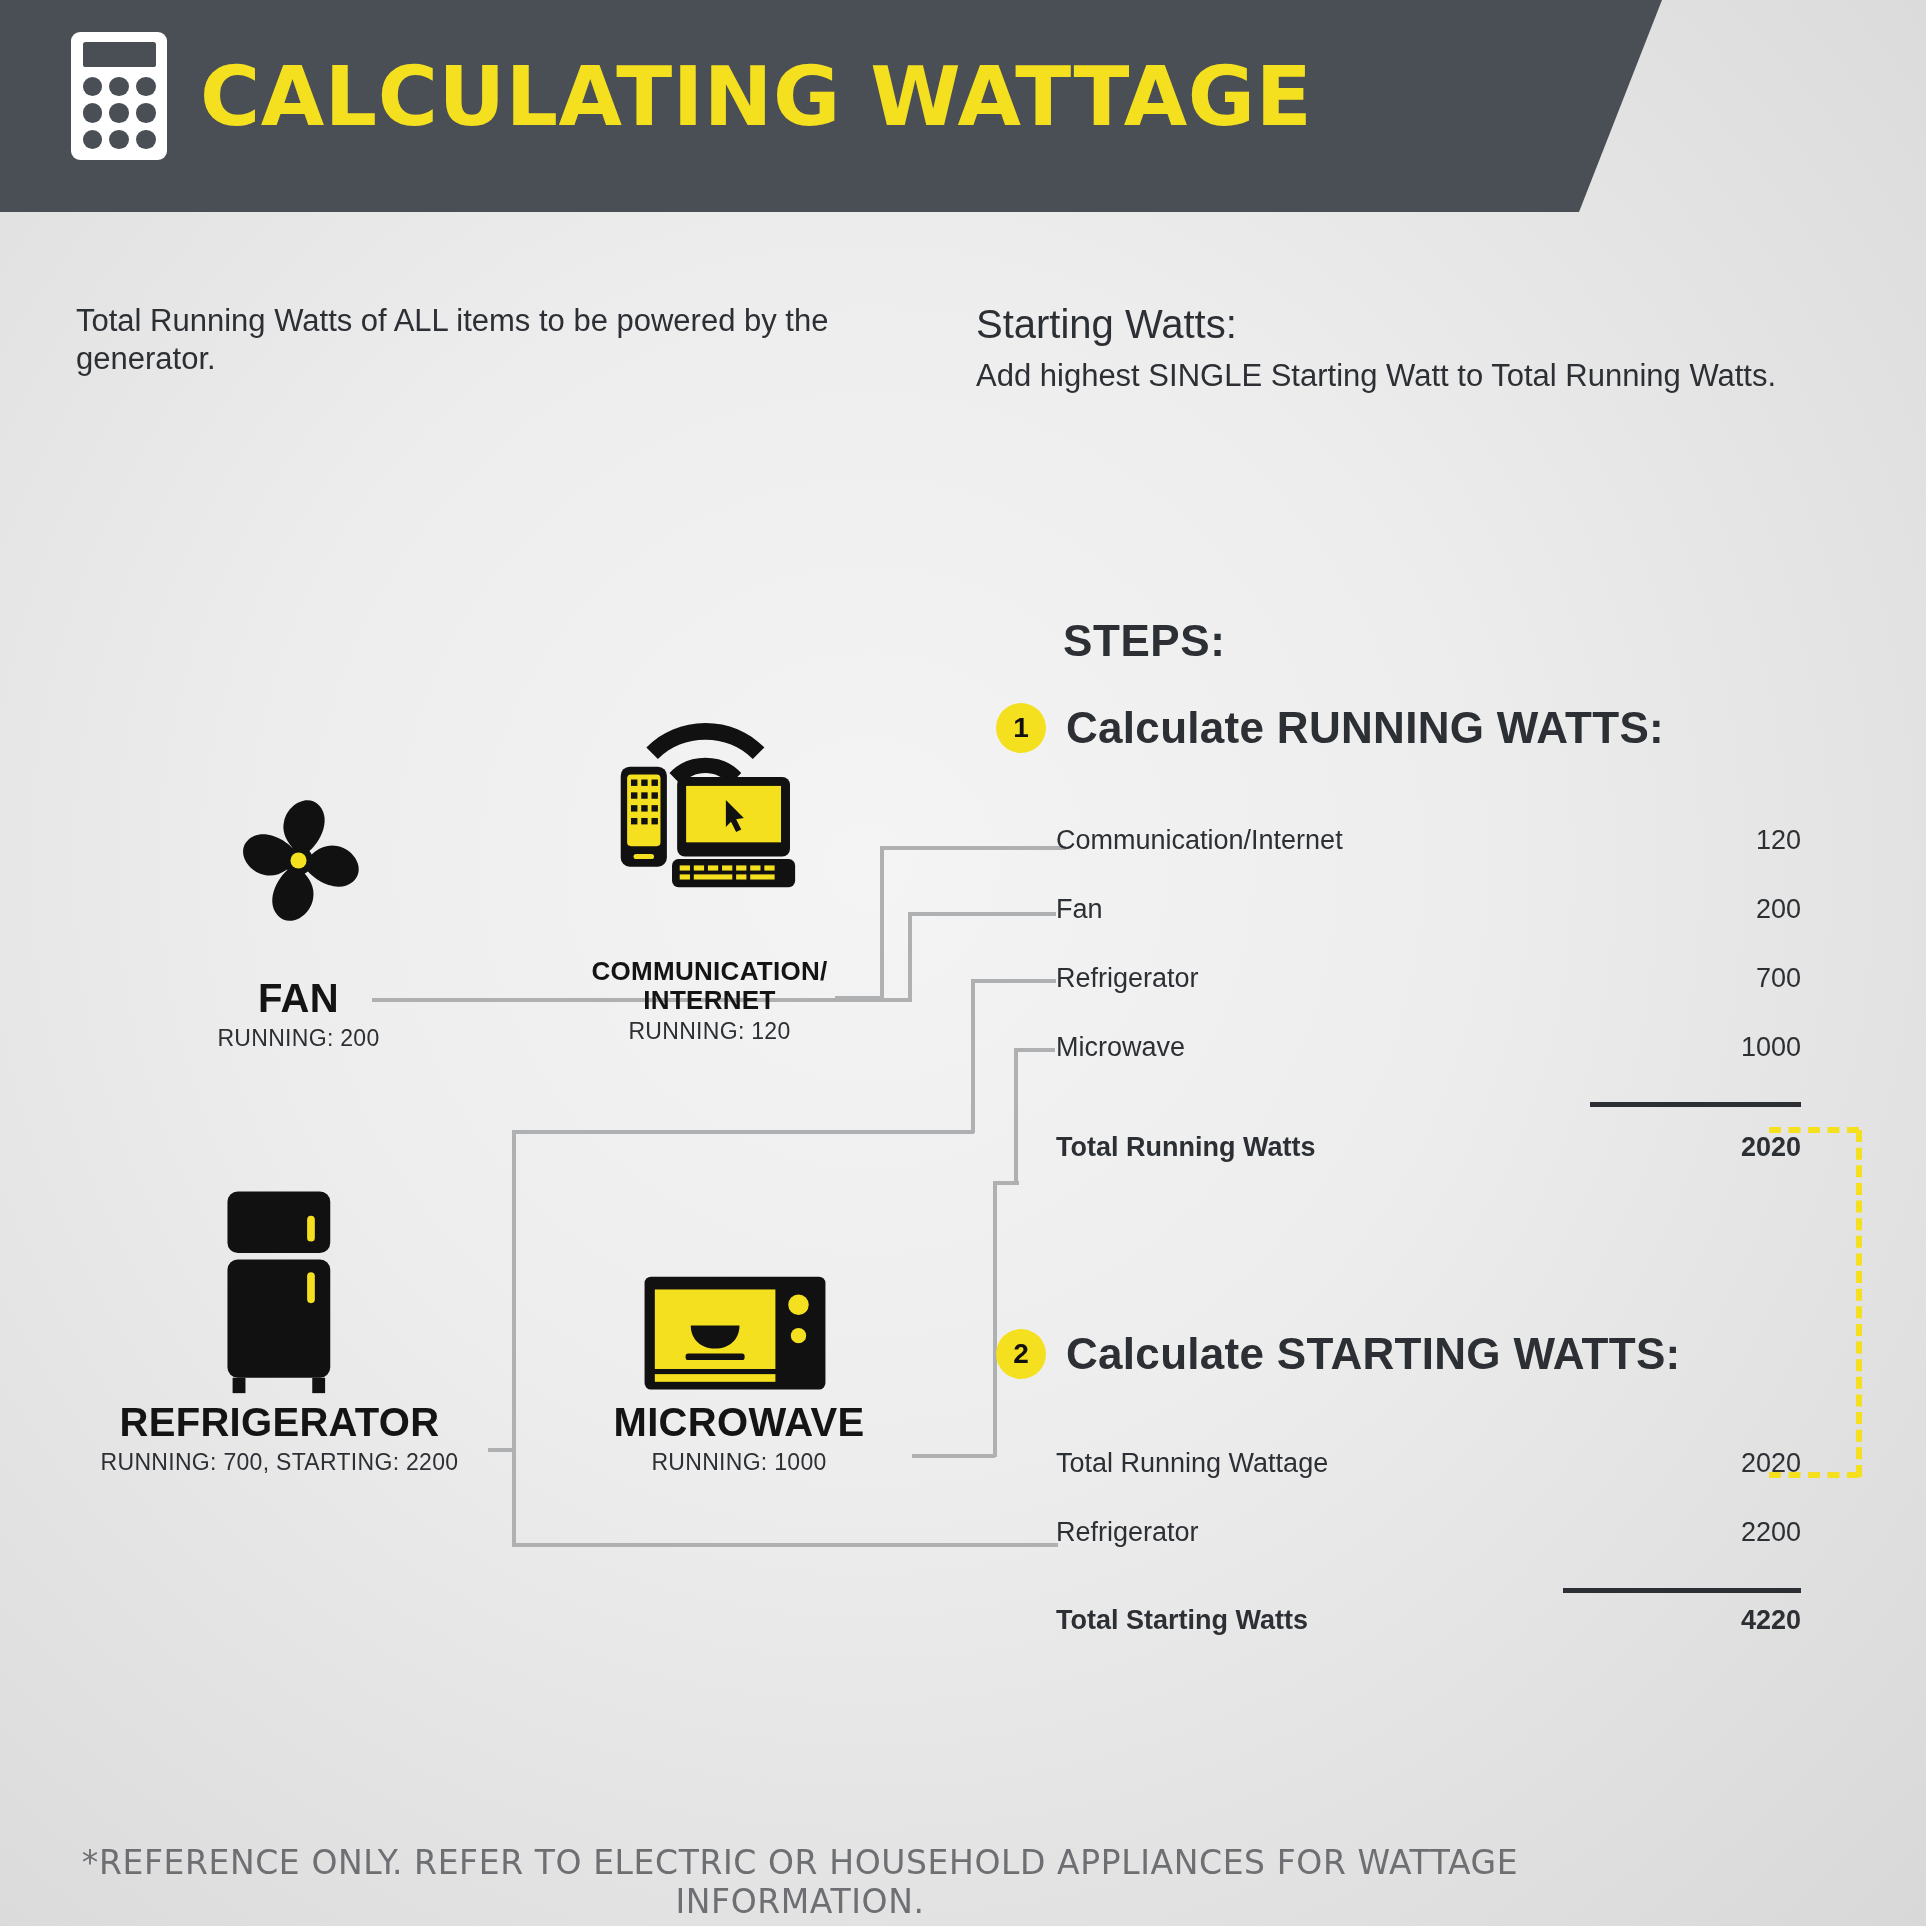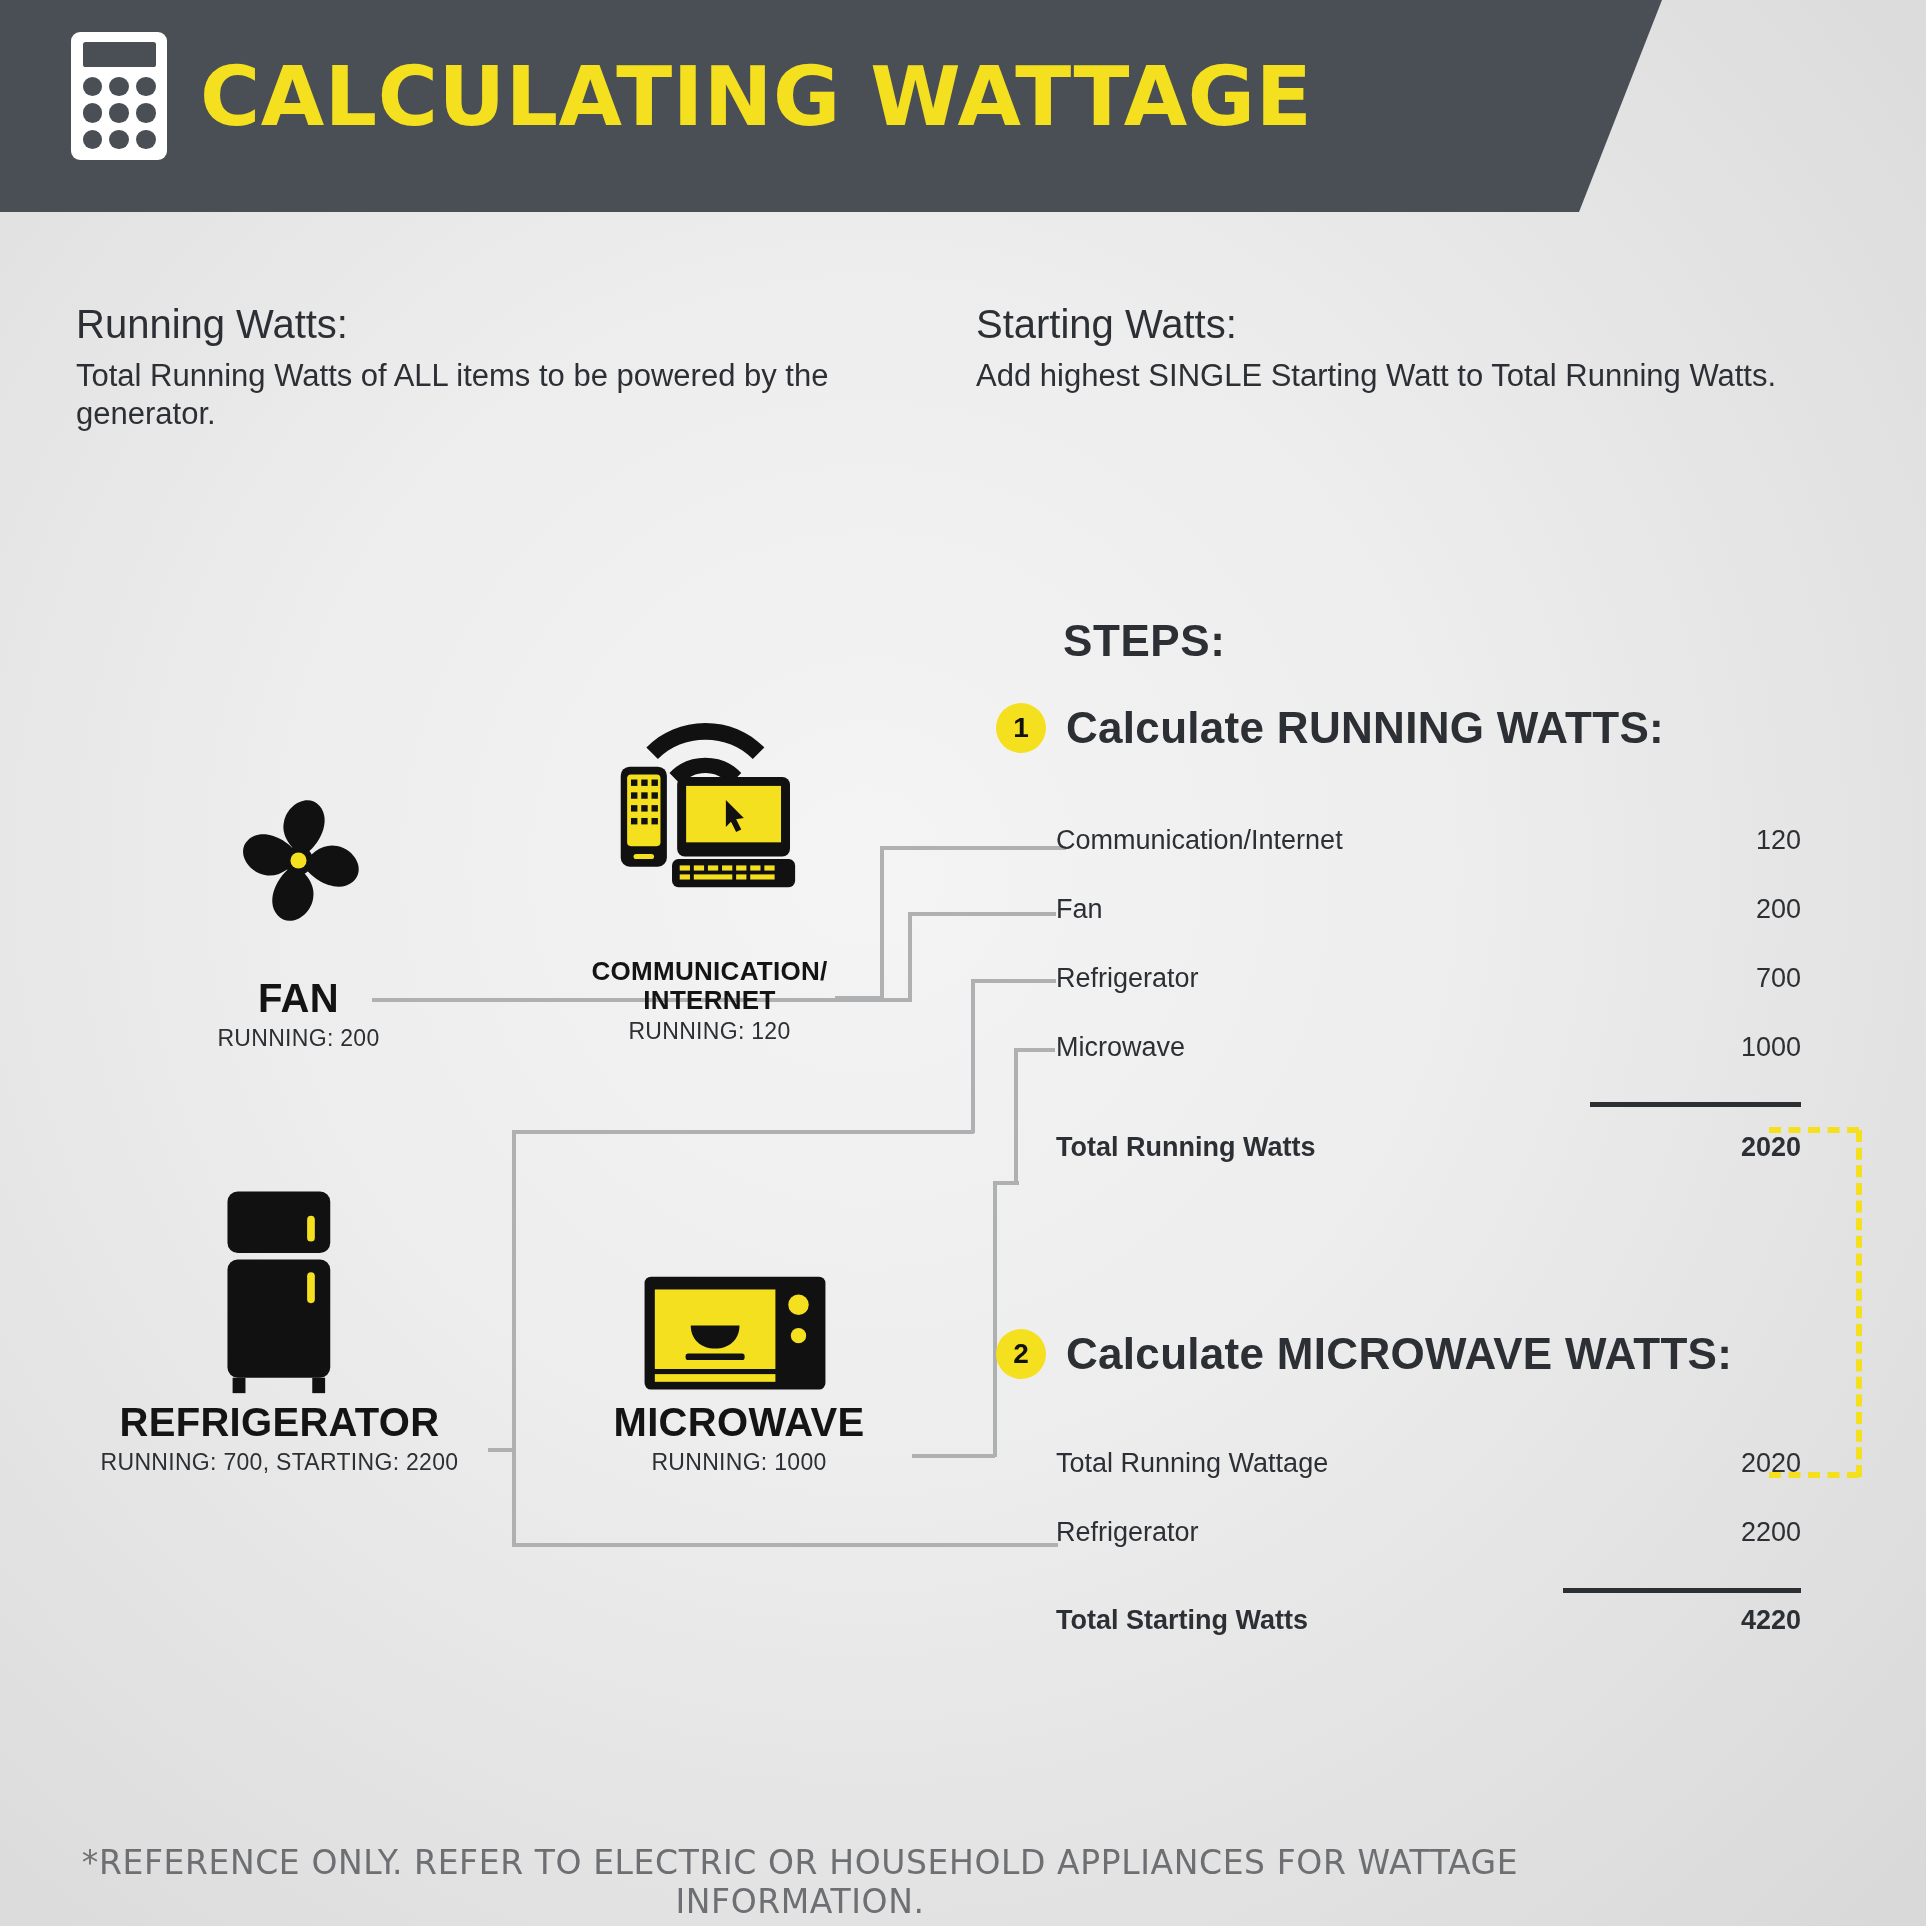--- a/index.html
+++ b/index.html
@@ -120,21 +120,20 @@
           <i></i>
           <i></i>
           <i></i>
       </div>
     </div>
     <div class="header-title">CALCULATING WATTAGE</div>
   </div>
 
   <div class="intro">
     <div class="intro-col left">
-      <div class="intro-head"><span>Running Watts</span><span>:</span></div>
       <div class="intro-body">Total Running Watts of ALL items to be powered by the generator.</div>
     </div>
     <div class="intro-col right">
       <div class="intro-head"><span>Starting Watts</span><span>:</span></div>
       <div class="intro-body">Add highest SINGLE Starting Watt to Total Running Watts.</div>
     </div>
   </div>
 
   <div class="ln h" style="left:880px;top:846px;width:186px;"></div>
   <div class="ln v" style="left:880px;top:846px;height:154px;"></div>
@@ -292,21 +291,21 @@
       <div class="val">1000</div>
     </div>
     <div class="rule" style="left:534px;top:277px;width:211px;"></div>
     <div class="row total" style="margin-top:31px;">
       <div class="label">Total Running Watts</div>
       <div class="val">2020</div>
     </div>
   </div>
 
   <div class="step-badge" style="left:996px;top:1329px;">2</div>
-  <div class="step-head" style="left:1066px;top:1329px;">Calculate MICROWAVE WATTS:</div>
+  <div class="step-head" style="left:1066px;top:1329px;">Calculate STARTING WATTS:</div>
 
   <div class="tbl" style="left:1056px;top:1448px;width:745px;">
     <div class="row">
       <div class="label">Total Running Wattage</div>
       <div class="val">2020</div>
     </div>
     <div class="row">
       <div class="label">Refrigerator</div>
       <div class="val">2200</div>
     </div>

